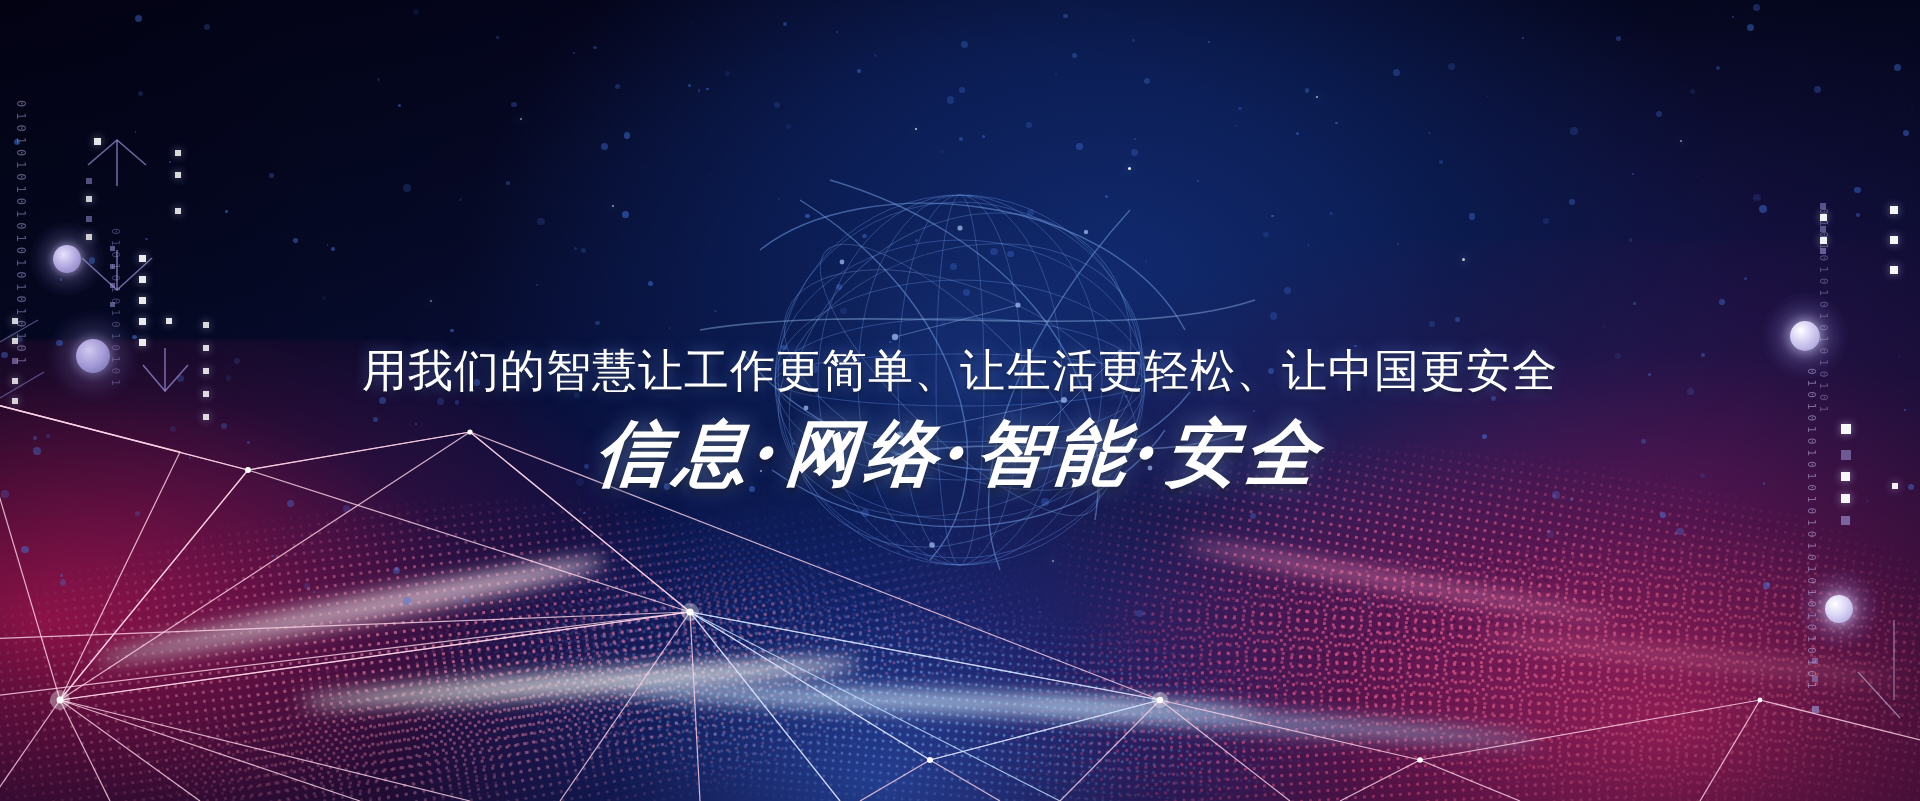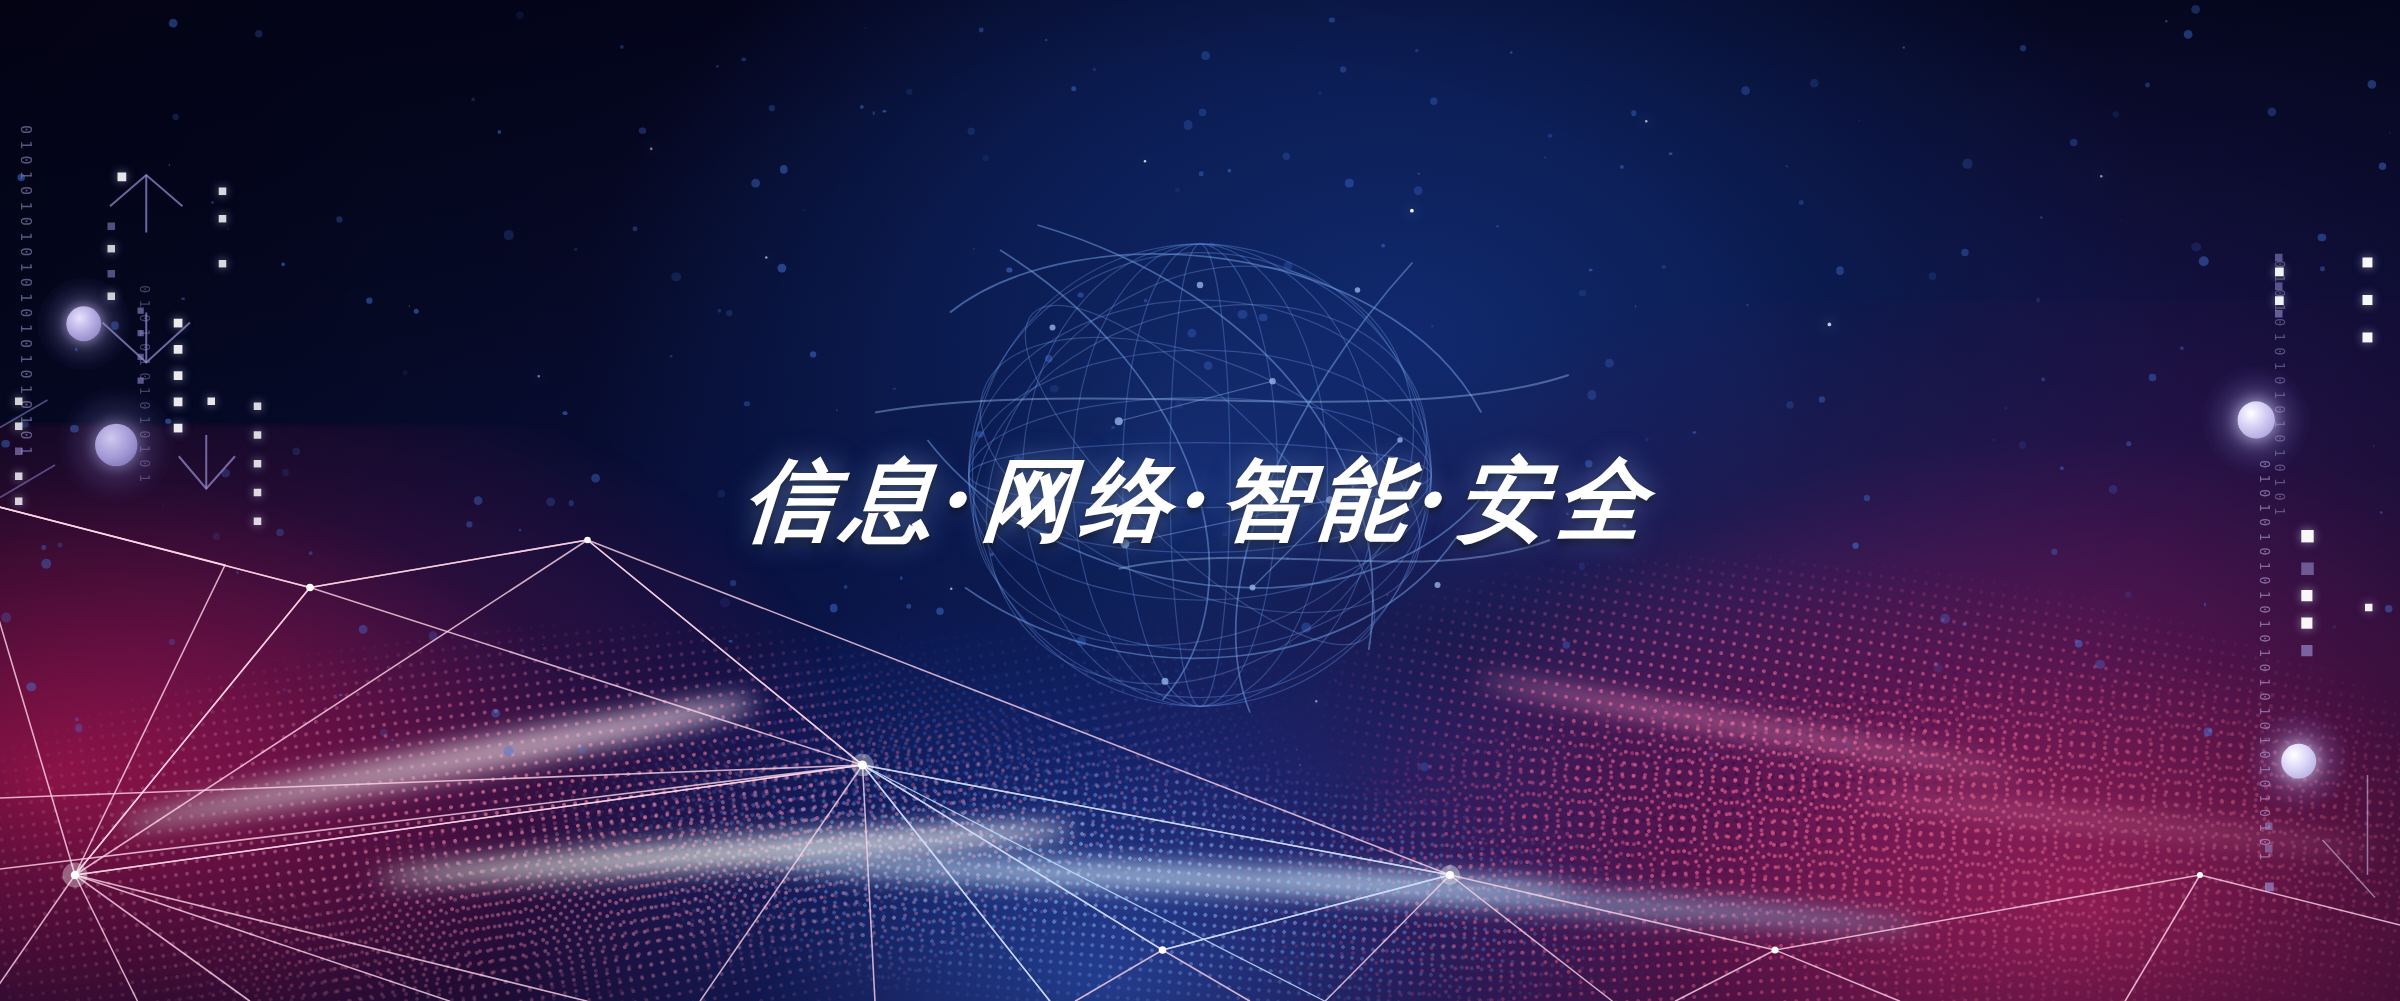--- a/index.html
+++ b/index.html
@@ -662,16 +662,17 @@
               background:radial-gradient(circle, rgba(195,186,240,.48) 0%, rgba(150,140,212,.20) 40%, rgba(80,70,150,.07) 64%, rgba(30,24,84,0) 80%);">
     <i style="width:30px; height:30px; background:radial-gradient(circle at 36% 32%, #ffffff 0%, #d6d0f4 40%, #9b92d2 100%); box-shadow:0 0 14px rgba(220,212,255,.7);"></i>
   </div>
 
   <div class="node" style="left:1798px; top:568px; width:82px; height:82px;
               background:radial-gradient(circle, rgba(210,200,246,.46) 0%, rgba(160,150,220,.20) 40%, rgba(90,78,158,.07) 64%, rgba(36,26,88,0) 80%);">
     <i style="width:28px; height:28px; background:radial-gradient(circle at 36% 32%, #ffffff 0%, #ddd7f7 42%, #a49ad6 100%); box-shadow:0 0 14px rgba(225,218,255,.68);"></i>
   </div>
 
   <div class="text-block">
+    <div class="headline">用我们的智慧让工作更简单、让生活更轻松、让中国更安全</div>
     <div class="subline">信息·网络·智能·安全</div>
   </div>
 
 </div>
 
 </body></html>

